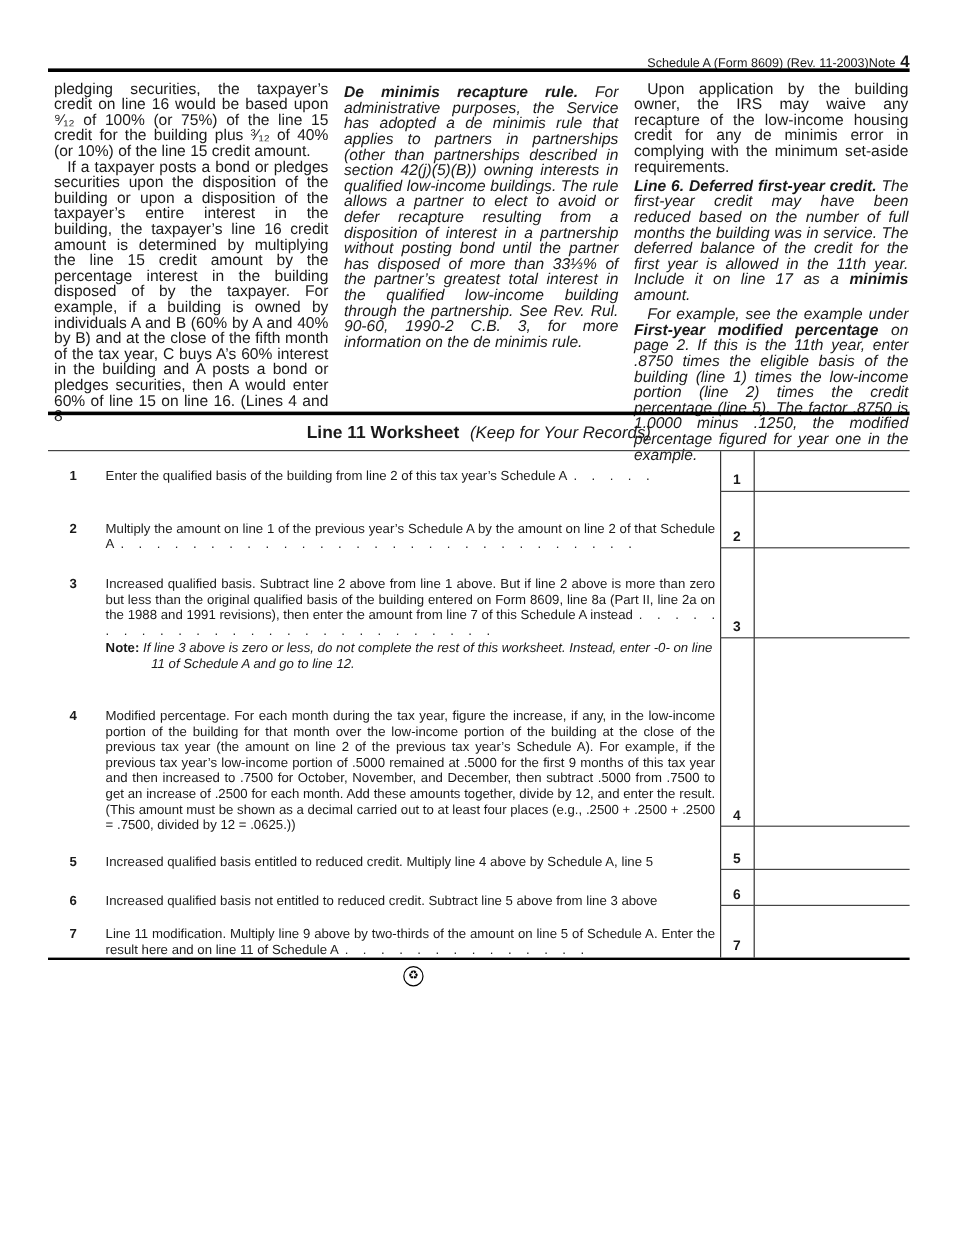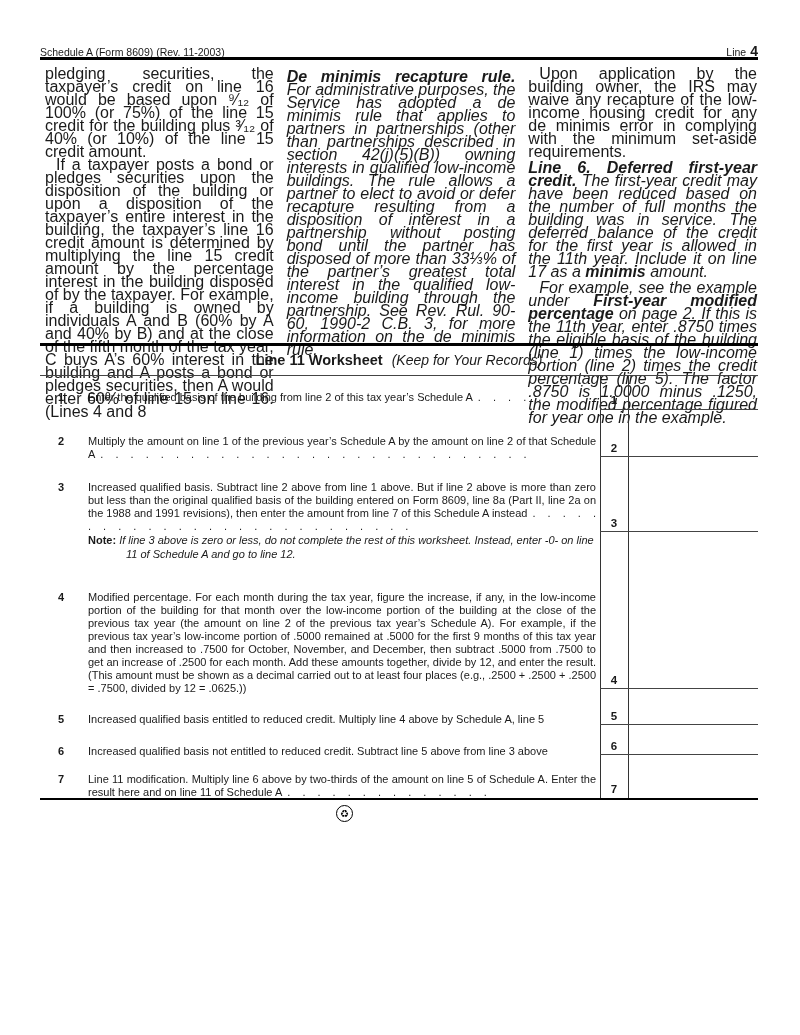--- a/index.html
+++ b/index.html
@@ -9,33 +9,33 @@
     width:800px; height:1035px;
     background:#ffffff;
     font-family:"Liberation Sans","DejaVu Sans",sans-serif;
     color:#1a1a1a;
     margin:0 auto;
     overflow:hidden;
   }
   
   .hdr {
     position:absolute; top:43px; left:40px; width:718px;
-    display:flex; justify-content:space-between; align-items:baseline;
+    display:flex; justify-content:flex-end; align-items:baseline;
     font-size:10.5px;
   }
   .hdr .pagewrap { display:flex; align-items:baseline; gap:4px; }
   .hdr .pagenum { font-weight:bold; font-size:14px; }
   .hdr-rule { position:absolute; top:57px; left:40px; width:718px; height:2.5px; background:#000; }
 
   
   .cols {
     position:absolute; top:67px; left:45px; width:712px;
     display:flex; gap:13px;
   }
-  .col { flex:1 1 0; font-size:16px; line-height:13px; text-align:justify; }
+  .col { flex:1 1 0; font-size:13px; line-height:13px; text-align:justify; }
   .col p { margin:0; }
   .p-indent { text-indent:11px; }
   .p-space { margin-top:3px !important;font-style:italic; }
   b.lead { font-weight:bold; }
 
   
   .ws-toprule { position:absolute; top:343px; left:40px; width:718px; height:3px; background:#000; }
   .ws-title {
     position:absolute; top:352px; left:40px; width:718px;
     text-align:center; font-size:14.5px;
@@ -73,21 +73,21 @@
   }
 </style>
 </head>
 <body>
 
 <div class="page">
 
   <div class="hdr">
     <span>Schedule A (Form 8609) (Rev. 11-2003)</span>
     <span class="pagewrap">
-      <span>Line</span>
+      <span>Note</span>
       <span class="pagenum">4</span>
     </span>
   </div>
   <div class="hdr-rule"></div>
 
   <div class="cols">
     <div class="col">
       <p>pledging securities, the taxpayer’s credit on line 16 would be based upon ⁹⁄₁₂ of 100% (or 75%) of the line 15 credit for the building plus ³⁄₁₂ of 40% (or 10%) of the line 15 credit amount.</p>
       <p class="p-indent">If a taxpayer posts a bond or pledges securities upon the disposition of the building or upon a disposition of the taxpayer’s entire interest in the building, the taxpayer’s line 16 credit amount is determined by multiplying the line 15 credit amount by the percentage interest in the building disposed of by the taxpayer. For example, if a building is owned by individuals A and B (60% by A and 40% by B) and at the close of the fifth month of the tax year, C buys A’s 60% interest in the building and A posts a bond or pledges securities, then A would enter 60% of line 15 on line 16. (Lines 4 and 8</p>
     </div>
@@ -150,21 +150,21 @@
 
     <div class="wrow" style="top:369px">
       <span class="wnum">6</span>
       <div class="wtext"><span>Increased qualified basis not entitled to reduced credit. Subtract line 5 above from line 3 above</span></div>
     </div>
     <span class="ansnum" style="top:364px">6</span>
     <div class="ansline" style="top:378px"></div>
 
     <div class="wrow" style="top:397px">
       <span class="wnum">7</span>
-      <div class="wtext"><span>Line 11 modification. Multiply line 6 above by two-thirds of the amount on line 5 of Schedule A. Enter the result here and on line 11 of Schedule A</span><span class="dots">. . . . . . . . . . . . . .</span></div>
+      <div class="wtext"><span>Line 11 modification. Multiply line 9 above by two-thirds of the amount on line 5 of Schedule A. Enter the result here and on line 11 of Schedule A</span><span class="dots">. . . . . . . . . . . . . .</span></div>
     </div>
     <span class="ansnum" style="top:407px">7</span>
   </div>
 
   <div class="recycle">
     <span>♻</span>
   </div>
 
 </div>
 

